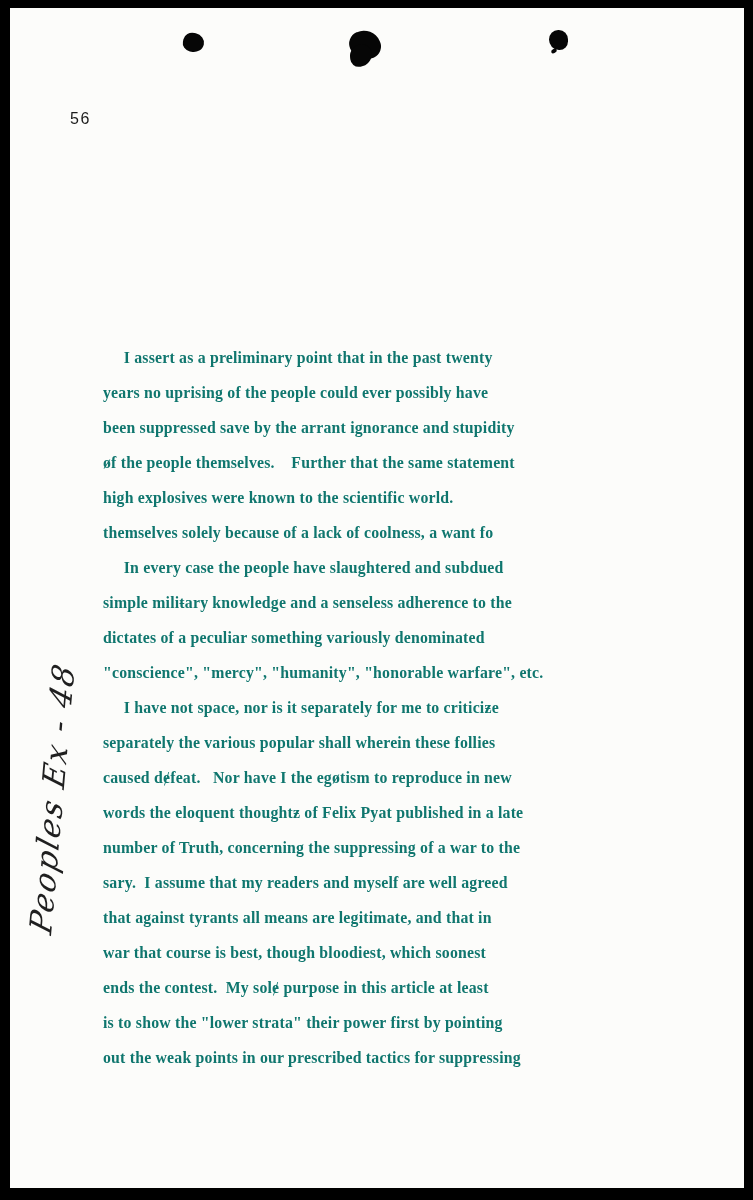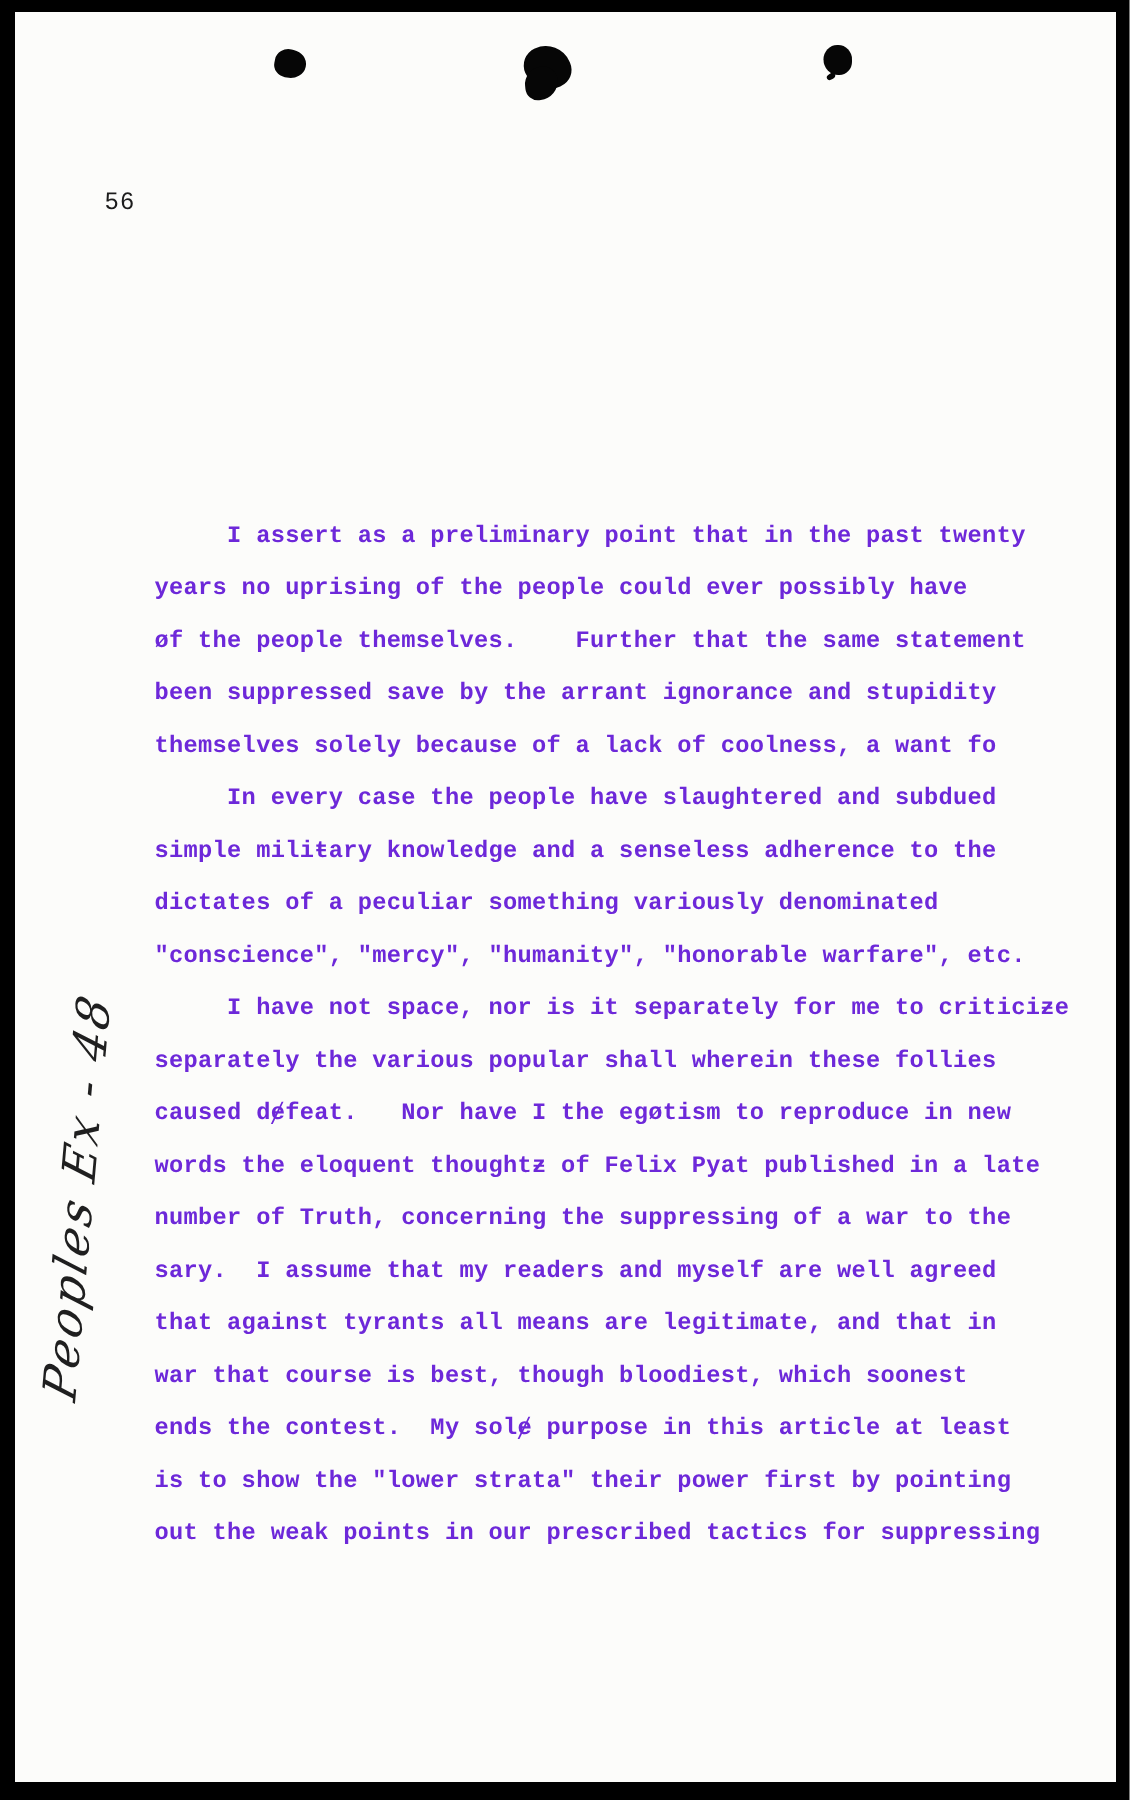--- a/index.html
+++ b/index.html
@@ -65,21 +65,20 @@
   }
   
   .page-number {
     position: absolute;
     left: 60px;
     top: 102px;
     font-family: "Liberation Sans", sans-serif;
     font-size: 16px;
     letter-spacing: 1.5px;
     color: #1c1c1c;
-    margin-top: 16px;
   }
   
   .marginalia {
     position: absolute;
     left: -108px;
     top: 772px;
     width: 300px;
     text-align: center;
     transform: rotate(-85deg) skewX(-12deg);
     font-family: "DejaVu Serif", serif;
@@ -91,48 +90,49 @@
     white-space: nowrap;
   }
   
   .typed-block {
     position: absolute;
     left: 93px;
     top: 332px;
     width: 620px;
   }
   .line {
-    font-family: Liberation Mono, monospace;
+    font-family: Liberation Serif, serif;
     font-size: 15.8px;
     font-weight: 700;
     line-height: 35px;
     height: 35px;
-    color: #6d28d9;
+    color: #0f766e;
     white-space: pre;
     letter-spacing: 0.2px;
   }
 </style>
 </head>
 <body>
 
 <div class="page">
 
   <div class="blot blot-1"></div>
   <div class="blot blot-2"></div>
   <div class="blot blot-3"></div>
 
   <div class="page-number">56</div>
 
   <div class="marginalia">Peoples Ex - 48</div>
 
   <div class="typed-block">
     <div class="line">     I assert as a preliminary point that in the past twenty</div>
     <div class="line">years no uprising of the people could ever possibly have</div>
+    <div class="line">been suppressed save by the arrant ignorance and stupidity</div>
     <div class="line">øf the people themselves.    Further that the same statement</div>
-    <div class="line">been suppressed save by the arrant ignorance and stupidity</div>
+    <div class="line">high explosives were known to the scientific world.</div>
     <div class="line">themselves solely because of a lack of coolness, a want fo</div>
     <div class="line">     In every case the people have slaughtered and subdued</div>
     <div class="line">simple miliŧary knowledge and a senseless adherence to the</div>
     <div class="line">dictates of a peculiar something variously denominated</div>
     <div class="line">"conscience", "mercy", "humanity", "honorable warfare", etc.</div>
     <div class="line">     I have not space, nor is it separately for me to criticiƶe</div>
     <div class="line">separately the various popular shall wherein these follies</div>
     <div class="line">caused dɇfeat.   Nor have I the egøtism to reproduce in new</div>
     <div class="line">words the eloquent thoughtƶ of Felix Pyat published in a late</div>
     <div class="line">number of Truth, concerning the suppressing of a war to the</div>

